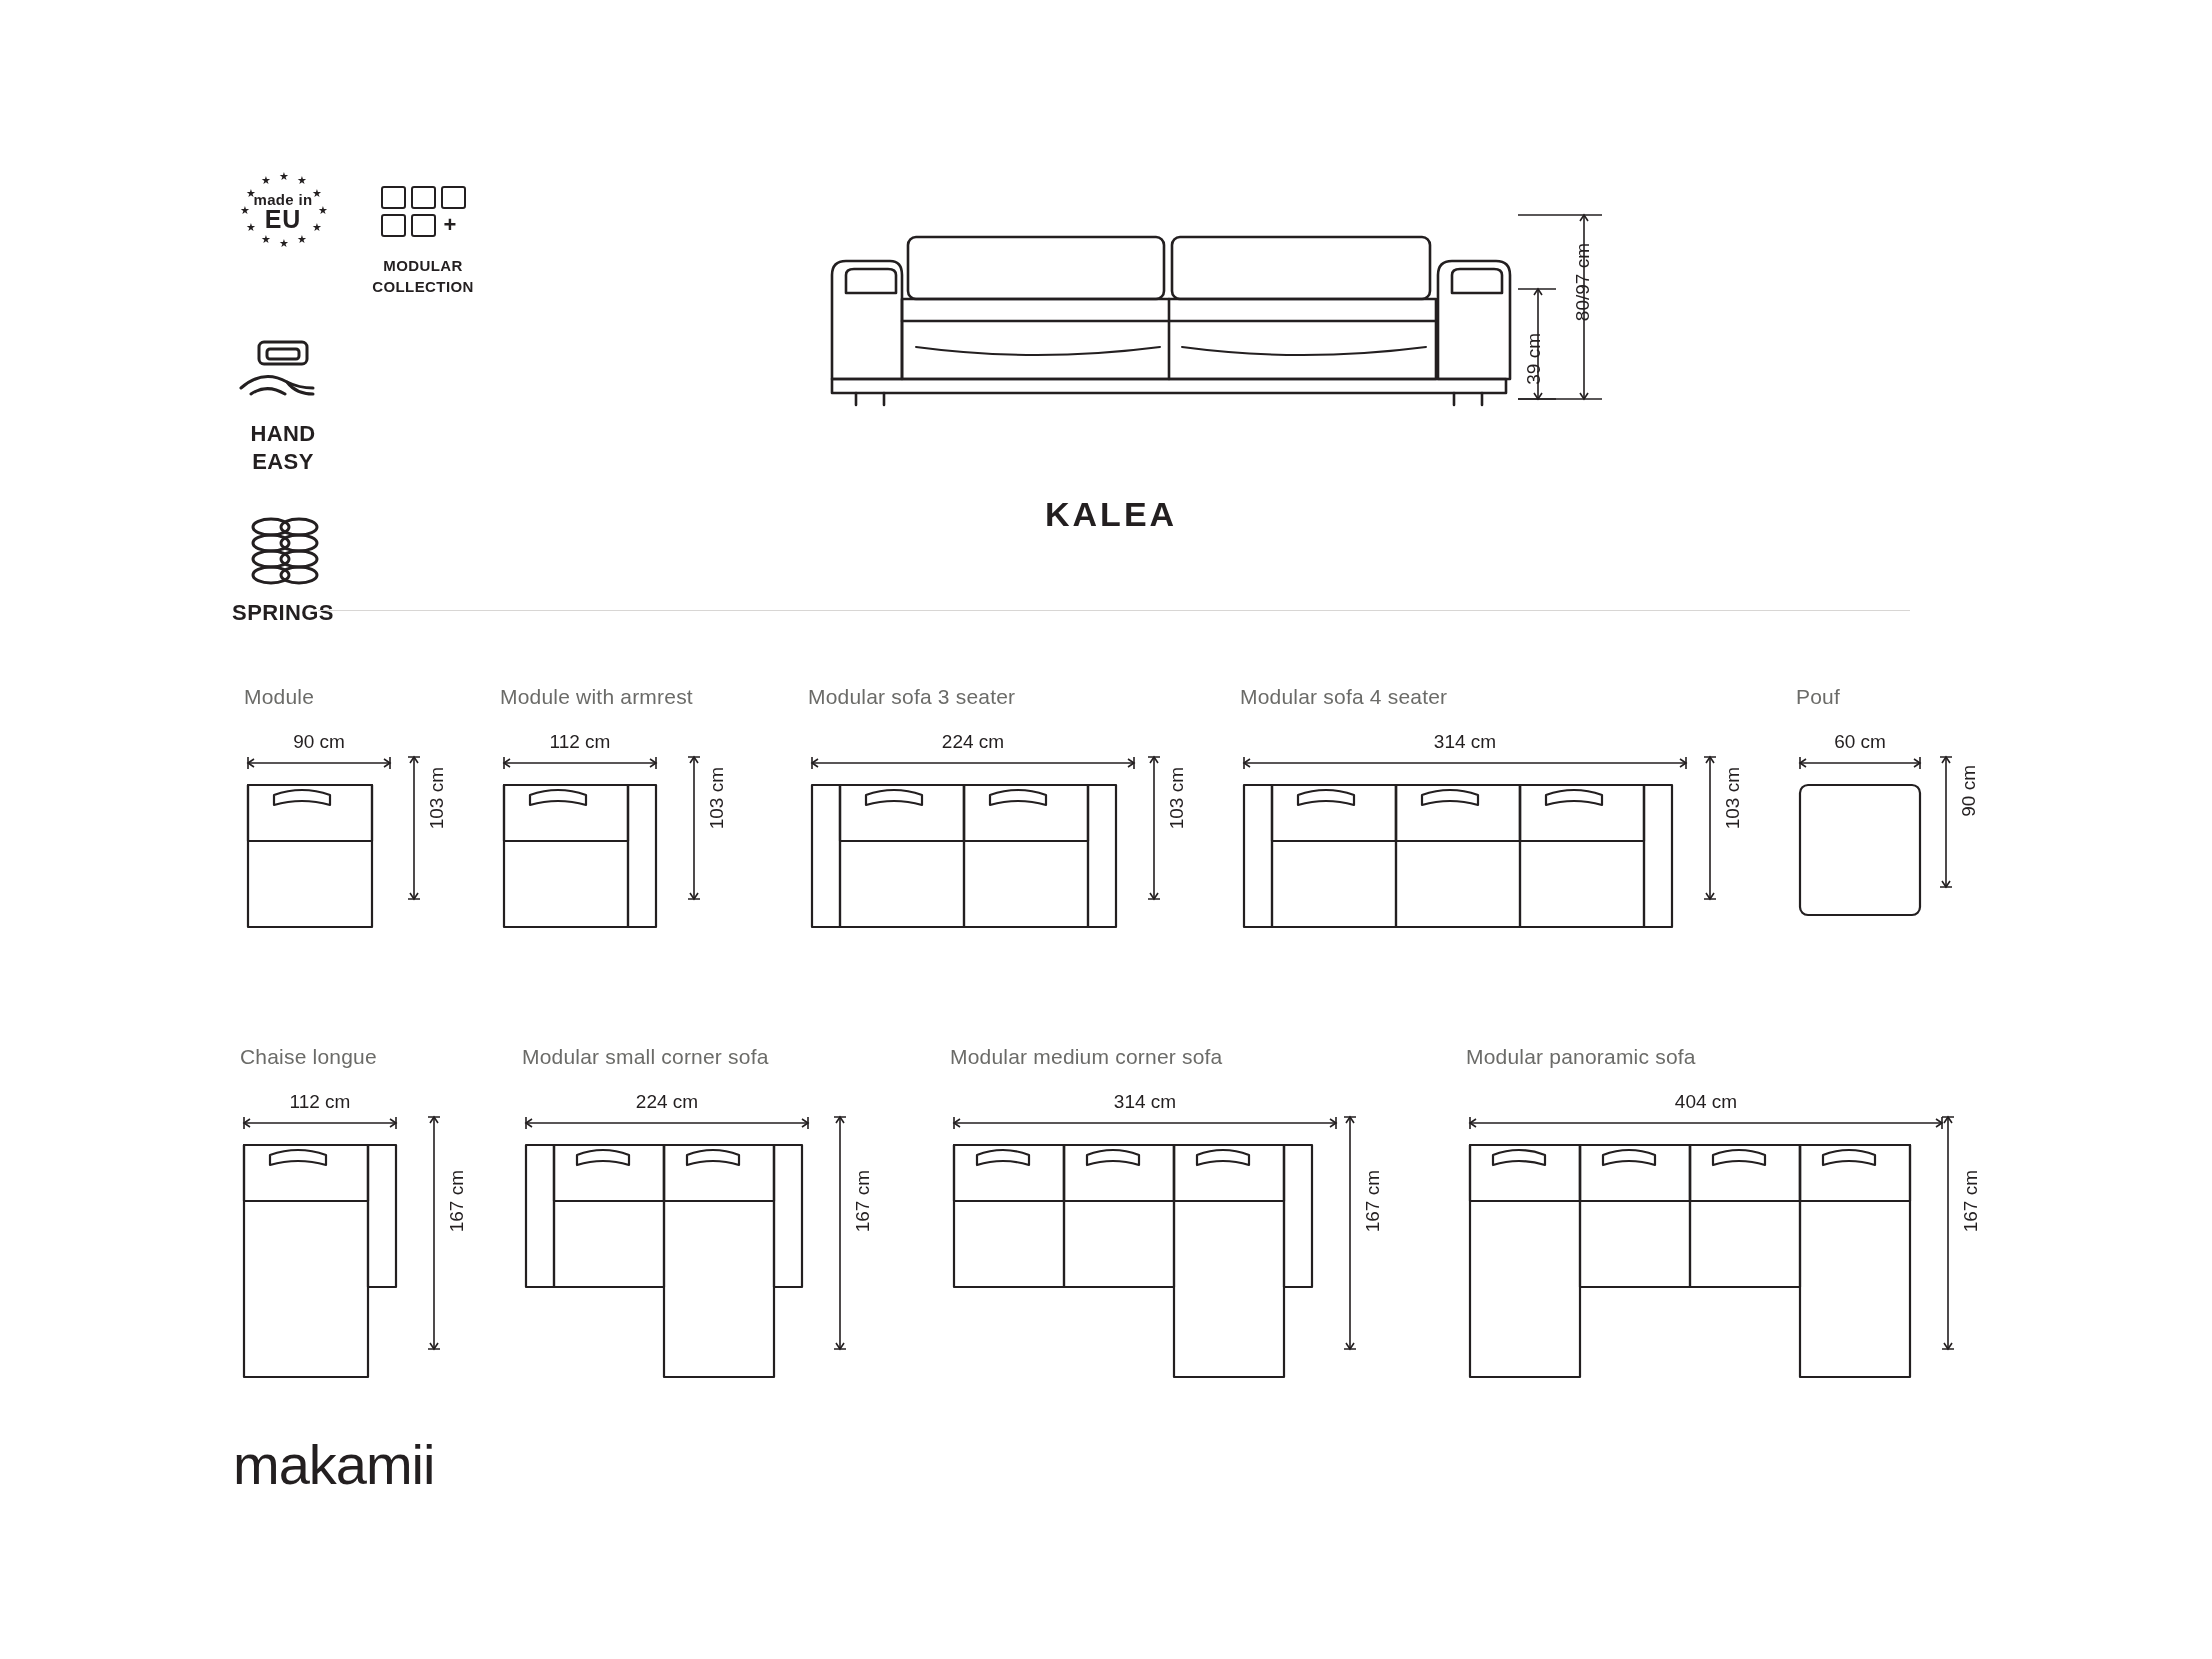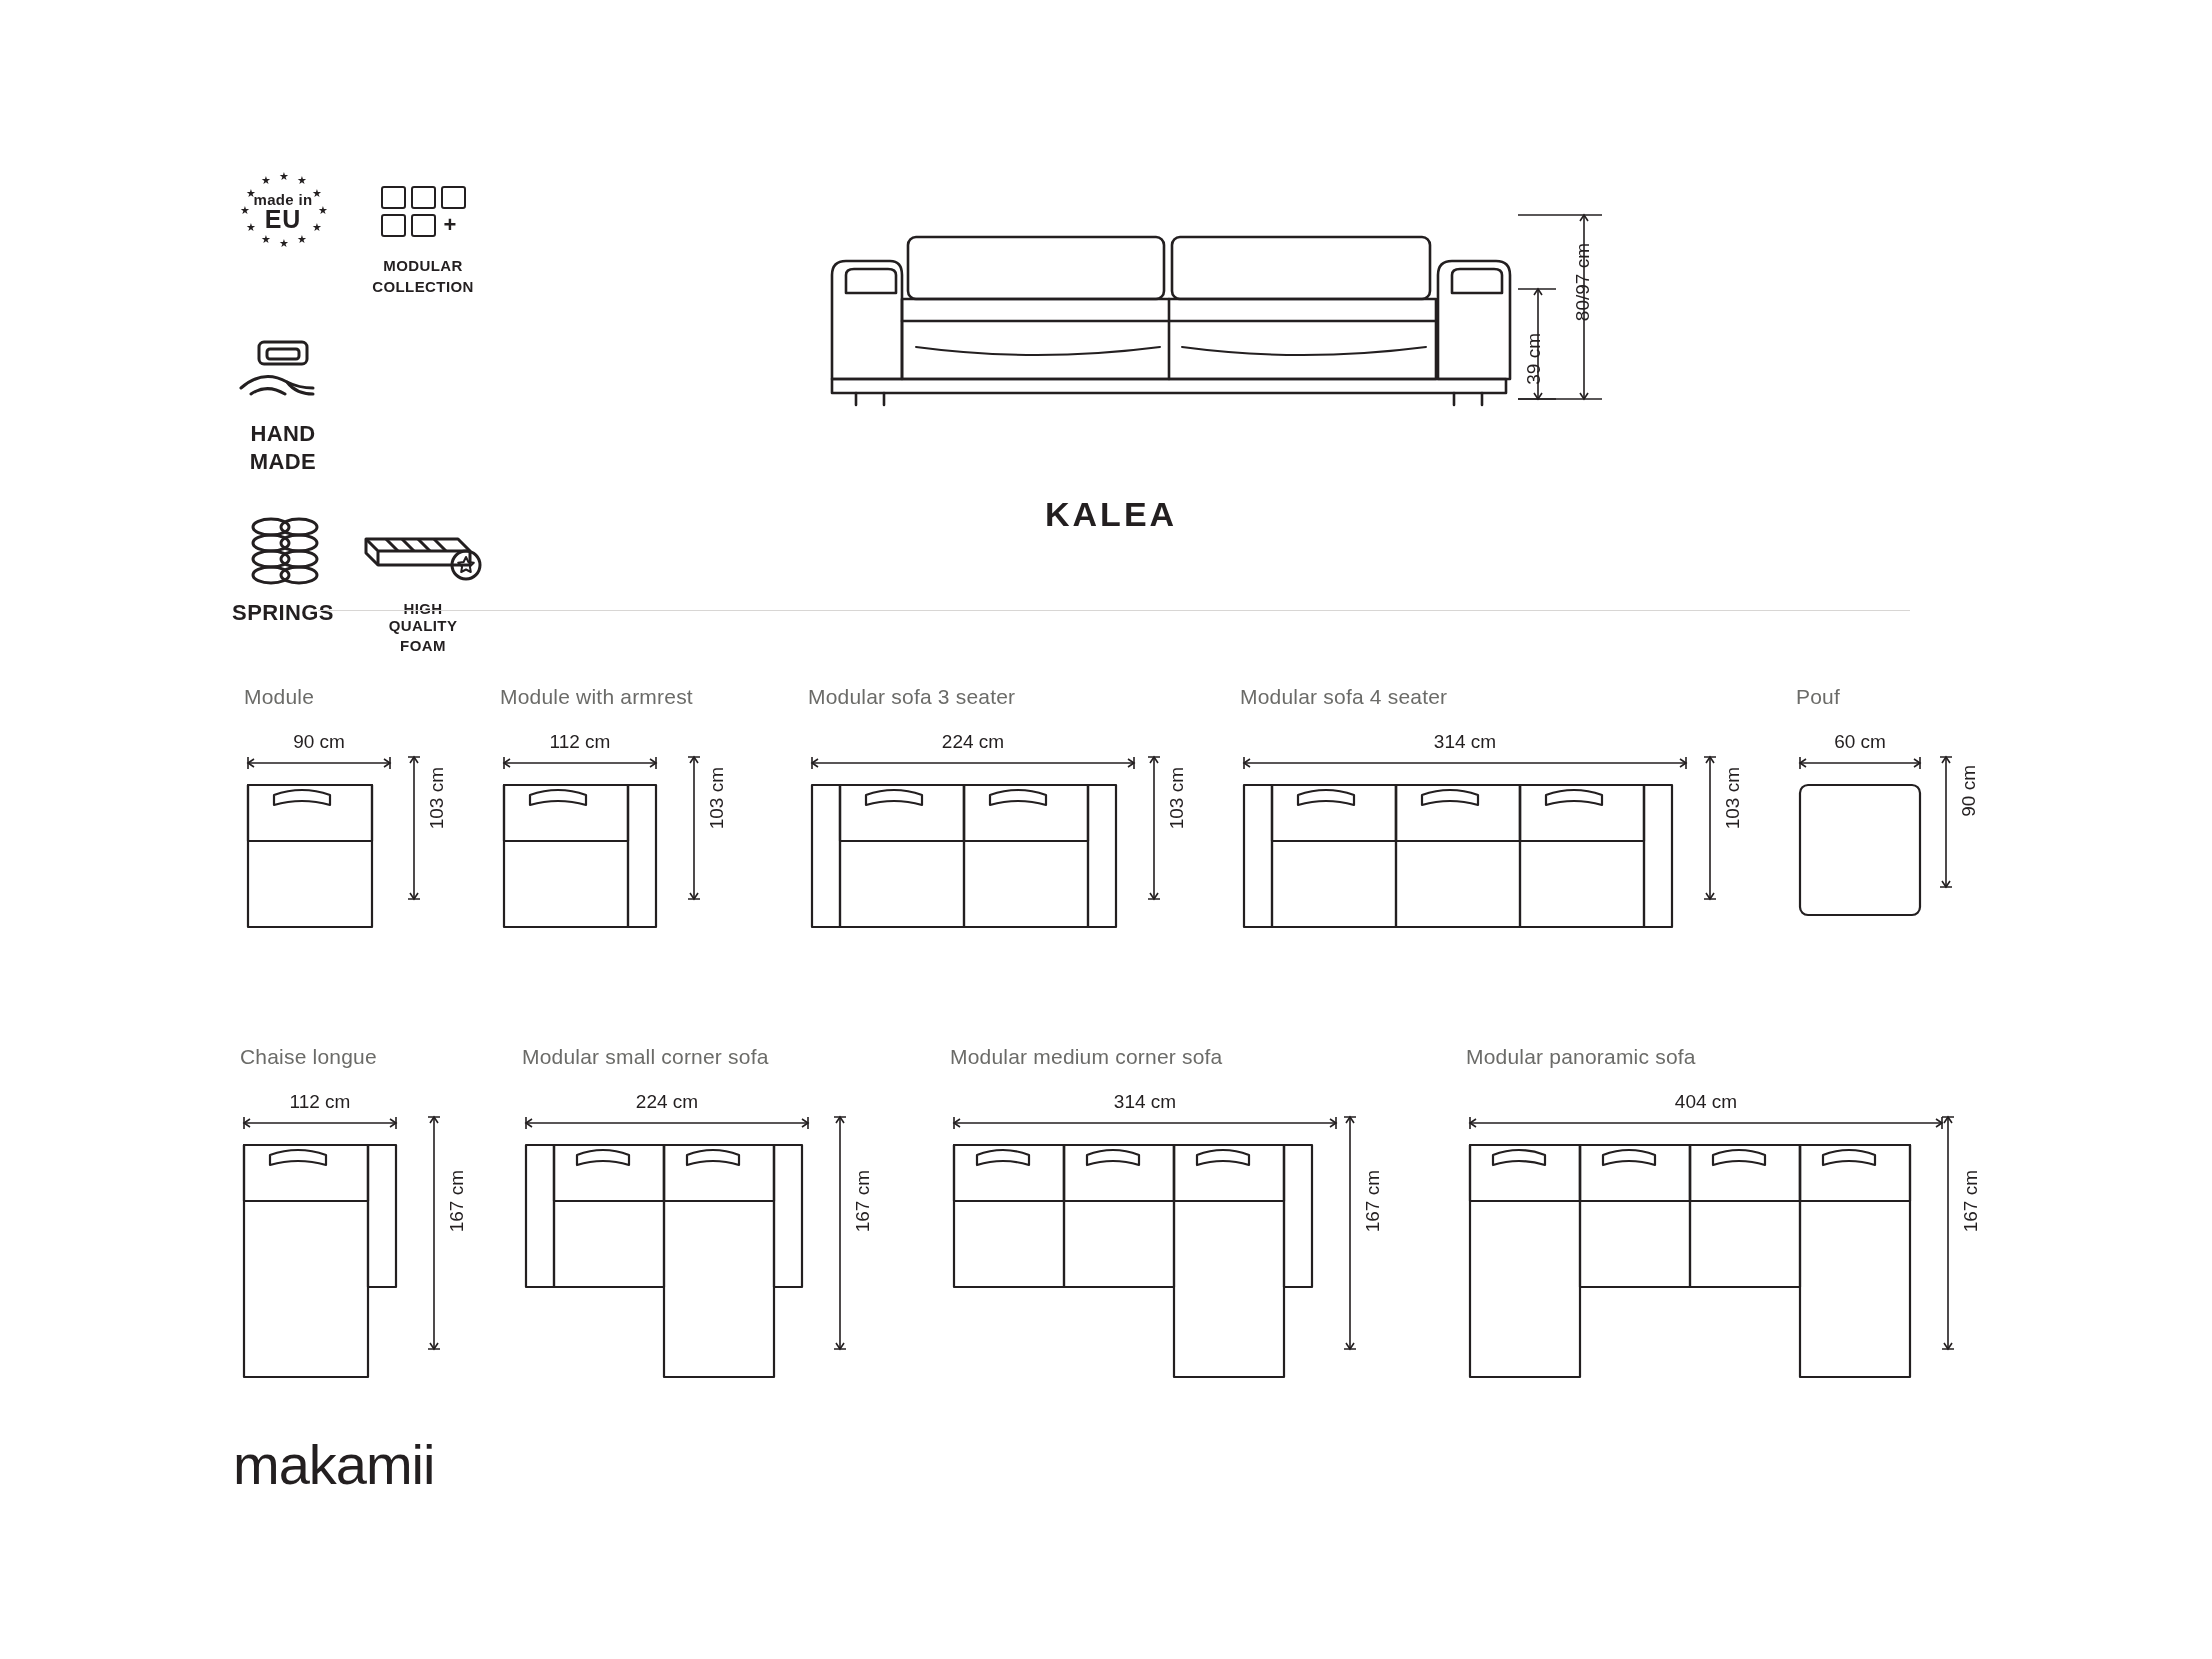--- a/index.html
+++ b/index.html
@@ -100,21 +100,21 @@
             <g fill="none" stroke="#231f20" stroke-width="3" stroke-linecap="round" stroke-linejoin="round">
               <rect x="22" y="4" width="48" height="22" rx="5"></rect>
               <rect x="30" y="11" width="32" height="10" rx="3"></rect>
               <path d="M4 50 C20 36, 36 36, 50 44 C58 48, 66 50, 76 50"></path>
               <path d="M50 44 C56 52, 64 56, 76 56"></path>
               <path d="M14 56 C26 48, 38 50, 48 56"></path>
             </g>
           </svg>
         </div>
         <div class="cap">HAND</div>
-        <div class="cap">MADE</div>
+        <div class="cap">EASY</div>
       </div>
 
     </div>
 
     <div class="badge-row">
       <div class="badge">
         <div class="glyph">
           <svg width="76" height="74" viewBox="0 0 76 74">
             <g fill="none" stroke="#231f20" stroke-width="3">
               <ellipse cx="26" cy="10" rx="18" ry="8"></ellipse>
@@ -124,35 +124,20 @@
               <ellipse cx="54" cy="10" rx="18" ry="8"></ellipse>
               <ellipse cx="54" cy="26" rx="18" ry="8"></ellipse>
               <ellipse cx="54" cy="42" rx="18" ry="8"></ellipse>
               <ellipse cx="54" cy="58" rx="18" ry="8"></ellipse>
             </g>
           </svg>
         </div>
         <div class="cap">SPRINGS</div>
       </div>
 
-      <div class="badge">
-        <div class="glyph">
-          <svg width="126" height="74" viewBox="0 0 126 74">
-            <g fill="none" stroke="#231f20" stroke-width="3" stroke-linejoin="round">
-              <path d="M6 22 L98 22 L110 34 L110 48 L18 48 L6 36 Z"></path>
-              <path d="M6 22 L18 34 L18 48 M18 34 L110 34"></path>
-              <path d="M26 22 L38 34 M42 22 L54 34 M58 22 L70 34 M74 22 L86 34"></path>
-              <circle cx="106" cy="48" r="14"></circle>
-              <path d="M106 40 l2.4 5 5.4.8 -3.9 3.8.9 5.4 -4.8-2.5 -4.8 2.5.9-5.4 -3.9-3.8 5.4-.8z" stroke-width="2"></path>
-            </g>
-          </svg>
-        </div>
-        <div class="cap small">HIGH QUALITY</div>
-        <div class="cap small">FOAM</div>
-      </div>
     </div>
   </div>
 
   <div class="hero">
     <svg width="700" height="250" viewBox="0 0 700 250">
       <g fill="none" stroke="#231f20" stroke-width="2.6" stroke-linejoin="round" stroke-linecap="round">
 
         <path d="M12 60 q0-14 14-14 l44 0 q12 0 12 14 l0 104 -70 0 z"></path>
         <path d="M26 60 q0-6 8-6 l34 0 q8 0 8 6 l0 18 -50 0 z"></path>
 

